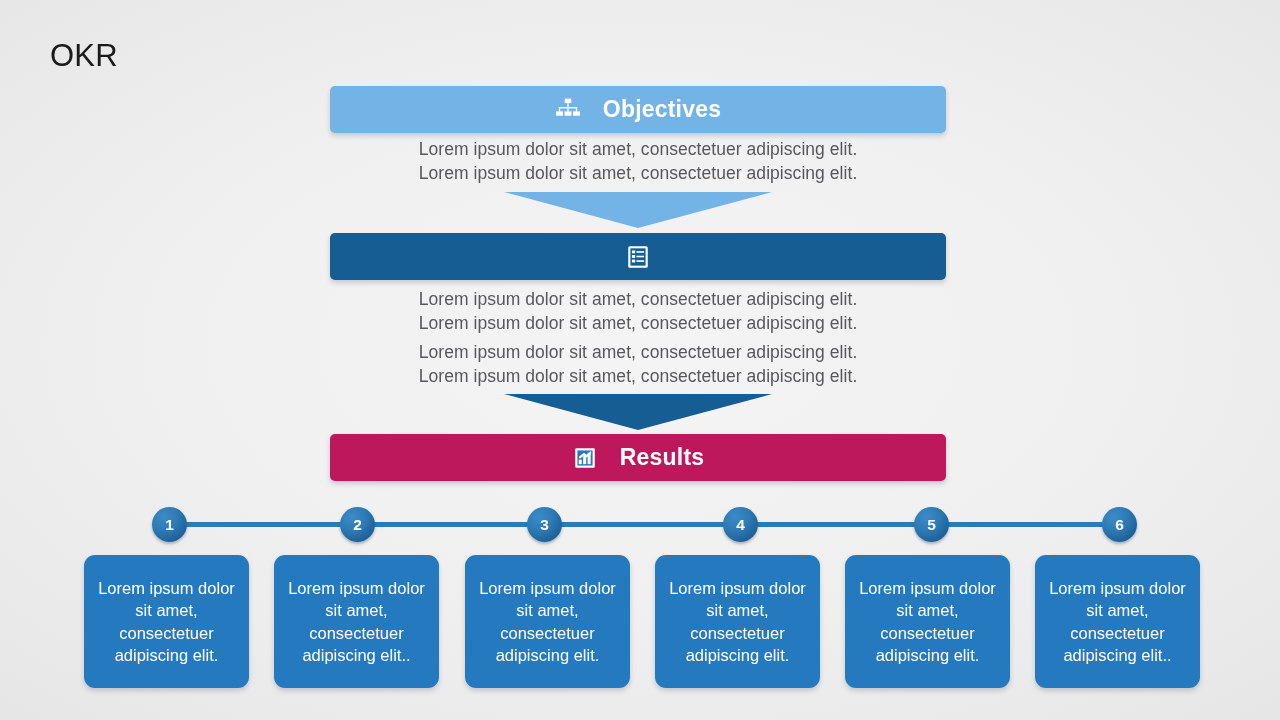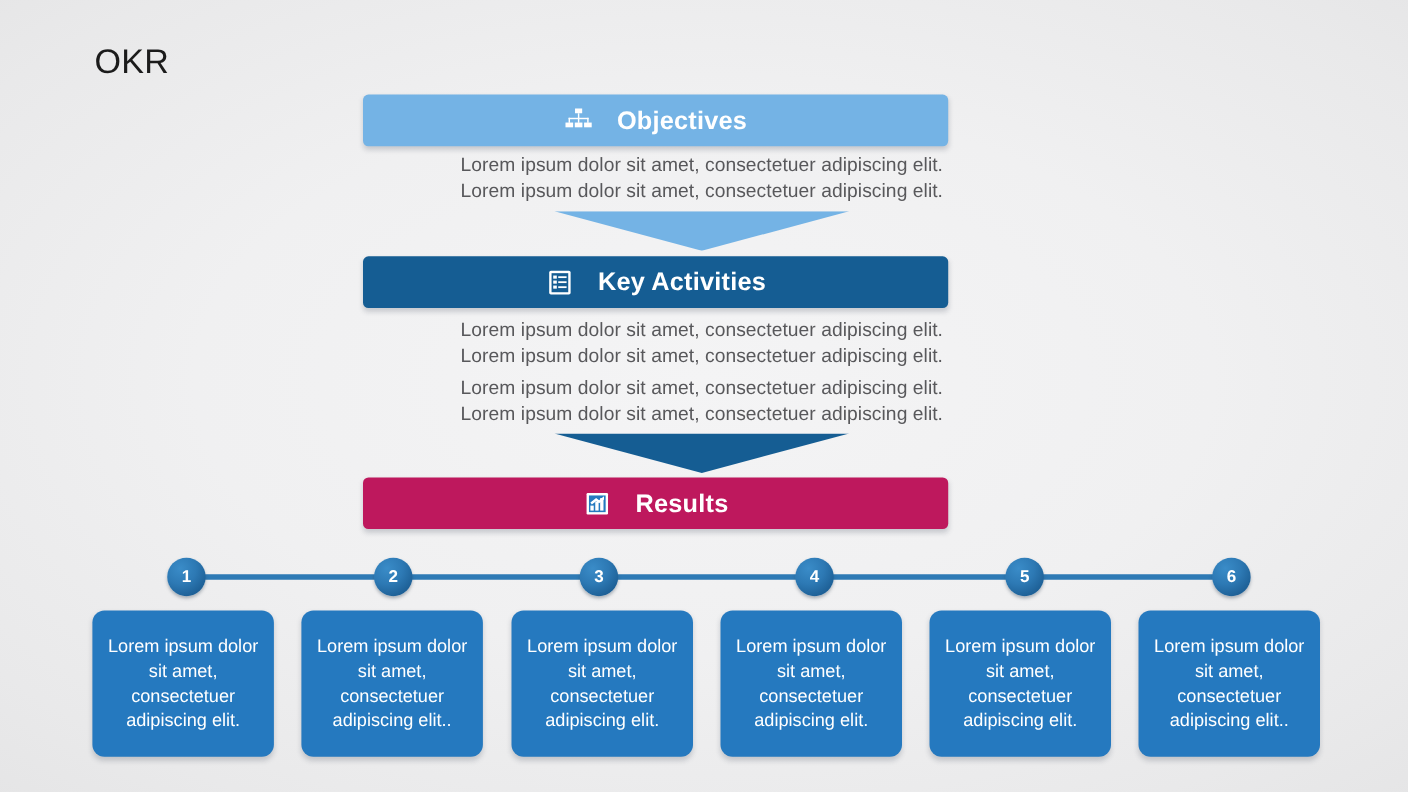--- a/index.html
+++ b/index.html
@@ -19,29 +19,28 @@
   
   .slide-title {
     position: absolute;
     left: 50px;
     top: 36px;
     font-size: 31px;
     color: #1b1b1b;
     letter-spacing: 0.2px;
     font-weight: 400;
     line-height: 40px;
-    margin-left: 36px;
   }
 
   
   .funnel {
     position: absolute;
     left: 330px;
     top: 86px;
-    width: 532px;
+    width: 616px;
   }
 
   .band {
     position: relative;
     height: 47px;
     border-radius: 5px;
     display: flex;
     align-items: center;
     justify-content: center;
     box-shadow: 0 3px 5px rgba(60,70,85,0.22);
@@ -215,21 +214,20 @@
       <svg class="band-icon" viewBox="0 0 24 24">
         <rect x="3" y="2" width="18" height="20" rx="1.5" fill="#ffffff"></rect>
         <rect x="5" y="4" width="14" height="16" fill="#155d93"></rect>
         <rect x="6.4" y="6" width="3" height="2.6" fill="#ffffff"></rect>
         <rect x="10.6" y="6.6" width="7" height="1.5" fill="#ffffff"></rect>
         <rect x="6.4" y="10.2" width="3" height="2.6" fill="#ffffff"></rect>
         <rect x="10.6" y="10.8" width="7" height="1.5" fill="#ffffff"></rect>
         <rect x="6.4" y="14.4" width="3" height="2.6" fill="#ffffff"></rect>
         <rect x="10.6" y="15" width="7" height="1.5" fill="#ffffff"></rect>
       </svg>
-      <span class="band-label">Key Activities</span>
     </div>
   </div>
 </div>
 
 <div class="body-block block-activities">
   <div class="para">
     <p>Lorem ipsum dolor sit amet, consectetuer adipiscing elit.</p>
     <p>Lorem ipsum dolor sit amet, consectetuer adipiscing elit.</p>
   </div>
   <div class="para">

